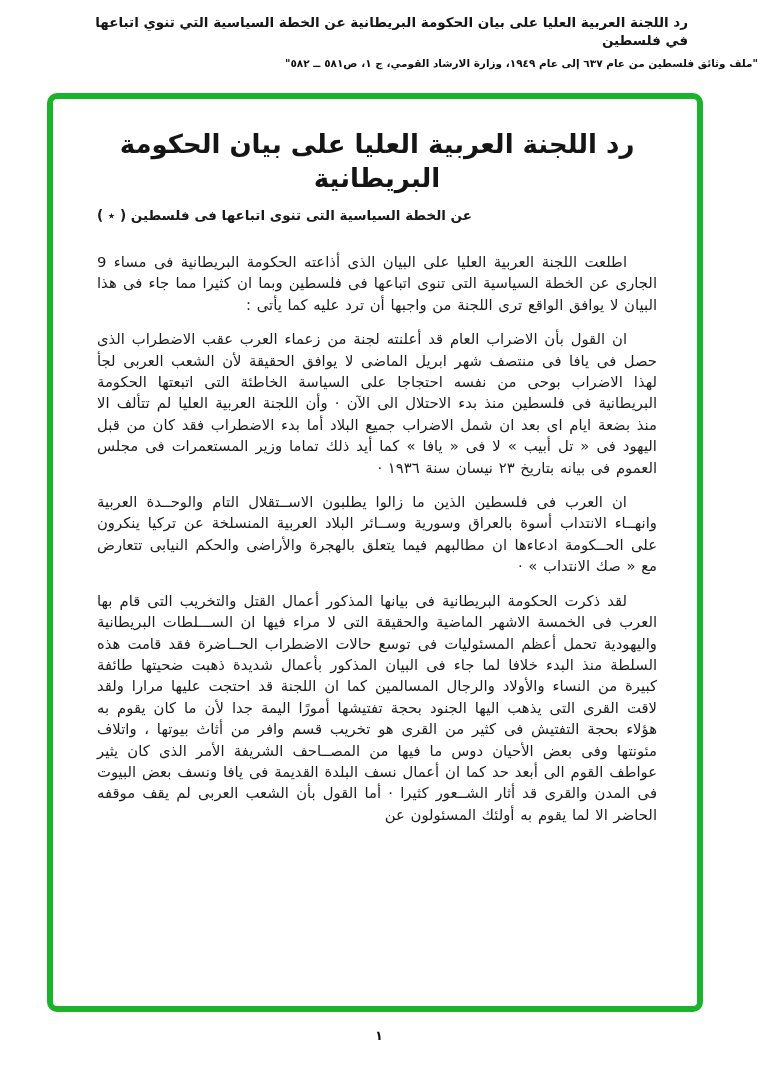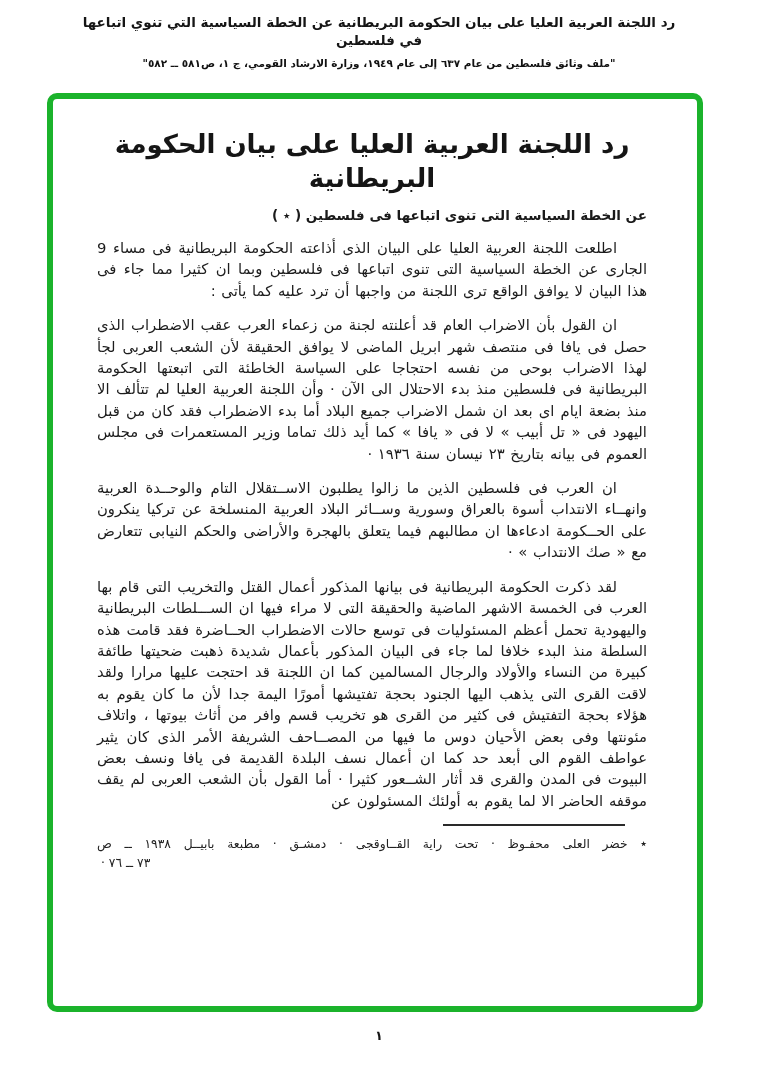--- a/index.html
+++ b/index.html
@@ -6,49 +6,49 @@
   html, body {
     margin: 0; padding: 0;
     width: 758px; height: 1078px;
     background: #ffffff;
     font-family: "DejaVu Sans", sans-serif;
     color: #151515;
   }
   .page { width: 758px; height: 1078px; overflow: hidden; }
 
   
-  .top-header { direction: rtl; text-align: center; padding-top: 13px; }
+  .top-header { direction: rtl; text-align: right; padding-top: 13px; }
   .top-header .hdr-title {
     font-size: 13.5px; font-weight: bold; line-height: 18px;
     padding: 0 70px;
   }
   .top-header .hdr-source {
     font-size: 10.5px; font-weight: bold; margin-top: 8px; color: #111;
   }
 
   
   .doc-box {
     direction: rtl;
     margin: 24px 55px 0 47px;   
     width: 656px; height: 919px;
     border: 6px solid #1bb32b;
     border-radius: 10px;
-    padding: 22px 50px 16px 44px;
+    padding: 22px 40px 16px 44px;
     overflow: hidden;
     background: #fff;
   }
   .doc-title {
     text-align: center; font-weight: bold;
     font-size: 26px; line-height: 34px;
     margin: 6px 0 12px 0;
     letter-spacing: -0.5px;
   }
   .doc-subtitle {
-    text-align: right; font-weight: bold;
-    font-size: 13.5px; margin-bottom: 14px; color: #1a1a1a;
+    text-align: left; font-weight: bold;
+    font-size: 13.5px; margin-bottom: 28px; color: #1a1a1a;
   }
   .doc-date {
     text-align: center; font-weight: bold;
     font-size: 16px; margin-bottom: 28px;
   }
   .doc-body p {
     font-size: 14.8px; line-height: 21.4px;
     text-align: justify; text-align-last: right;
     text-indent: 30px;
     margin: 0 0 13px 0;
@@ -89,22 +89,17 @@
     <div class="doc-title">رد اللجنة العربية العليا على بيان الحكومة البريطانية</div>
     <div class="doc-subtitle">عن الخطة السياسية التى تنوى اتباعها فى فلسطين ( ٭ )</div>
 
     <div class="doc-body">
       <p>اطلعت اللجنة العربية العليا على البيان الذى أذاعته الحكومة البريطانية فى مساء 9 الجارى عن الخطة السياسية التى تنوى اتباعها فى فلسطين وبما ان كثيرا مما جاء فى هذا البيان لا يوافق الواقع ترى اللجنة من واجبها أن ترد عليه كما يأتى :</p>
       <p>ان القول بأن الاضراب العام قد أعلنته لجنة من زعماء العرب عقب الاضطراب الذى حصل فى يافا فى منتصف شهر ابريل الماضى لا يوافق الحقيقة لأن الشعب العربى لجأ لهذا الاضراب بوحى من نفسه احتجاجا على السياسة الخاطئة التى اتبعتها الحكومة البريطانية فى فلسطين منذ بدء الاحتلال الى الآن · وأن اللجنة العربية العليا لم تتألف الا منذ بضعة ايام اى بعد ان شمل الاضراب جميع البلاد أما بدء الاضطراب فقد كان من قبل اليهود فى « تل أبيب » لا فى « يافا » كما أيد ذلك تماما وزير المستعمرات فى مجلس العموم فى بيانه بتاريخ ٢٣ نيسان سنة ١٩٣٦ ·</p>
       <p>ان العرب فى فلسطين الذين ما زالوا يطلبون الاســتقلال التام والوحــدة العربية وانهــاء الانتداب أسوة بالعراق وسورية وســائر البلاد العربية المنسلخة عن تركيا ينكرون على الحــكومة ادعاءها ان مطالبهم فيما يتعلق بالهجرة والأراضى والحكم النيابى تتعارض مع « صك الانتداب » ·</p>
       <p>لقد ذكرت الحكومة البريطانية فى بيانها المذكور أعمال القتل والتخريب التى قام بها العرب فى الخمسة الاشهر الماضية والحقيقة التى لا مراء فيها ان الســـلطات البريطانية واليهودية تحمل أعظم المسئوليات فى توسع حالات الاضطراب الحــاضرة فقد قامت هذه السلطة منذ البدء خلافا لما جاء فى البيان المذكور بأعمال شديدة ذهبت ضحيتها طائفة كبيرة من النساء والأولاد والرجال المسالمين كما ان اللجنة قد احتجت عليها مرارا ولقد لاقت القرى التى يذهب اليها الجنود بحجة تفتيشها أمورًا اليمة جدا لأن ما كان يقوم به هؤلاء بحجة التفتيش فى كثير من القرى هو تخريب قسم وافر من أثاث بيوتها ، واتلاف مئونتها وفى بعض الأحيان دوس ما فيها من المصــاحف الشريفة الأمر الذى كان يثير عواطف القوم الى أبعد حد كما ان أعمال نسف البلدة القديمة فى يافا ونسف بعض البيوت فى المدن والقرى قد أثار الشــعور كثيرا · أما القول بأن الشعب العربى لم يقف موقفه الحاضر الا لما يقوم به أولئك المسئولون عن</p>
     </div>
 
-    <div class="footnote">
-      <div class="footnote-divider"></div>
-      <div class="footnote-text">٭ خضر العلى محفـوظ · تحت راية القــاوقجى · دمشـق · مطبعة بابيــل ١٩٣٨ ــ ص</div>
-      <div class="footnote-pages">٧٣ ــ ٧٦ ·</div>
-    </div>
   </div>
 
   <div class="page-number">١</div>
 
 </div>
 
 </body></html>

